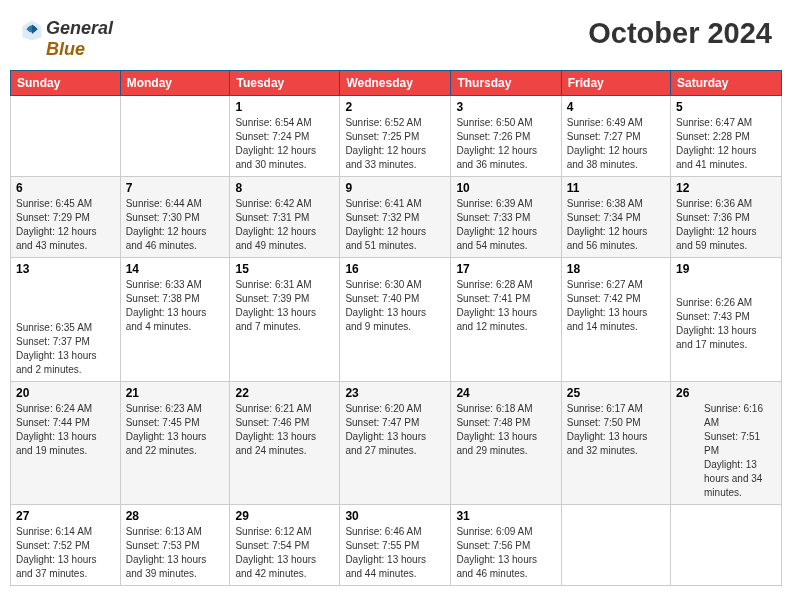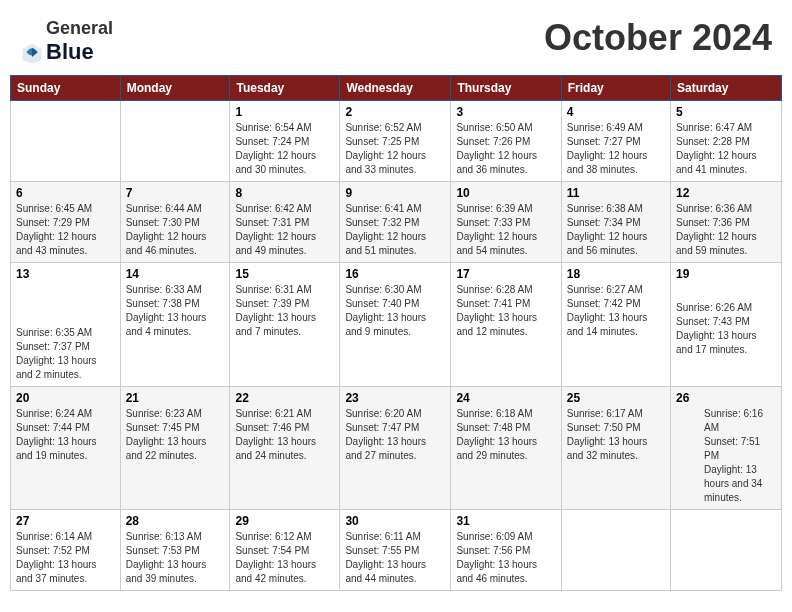--- a/index.html
+++ b/index.html
@@ -11,42 +11,43 @@
       padding: 10px;
     }
     .header {
       display: flex;
       align-items: flex-start;
       justify-content: space-between;
       padding: 8px 10px 4px 10px;
     }
     .logo {
       display: flex;
-      align-items: flex-end;
+      align-items: flex-start;
+      font-style: italic;
     }
     .logo-text-general {
       font-size: 18px;
       color: #333;
       font-weight: bold;
     }
     .logo-text-blue {
-      font-size: 22px;
-      color: #0f172a;
+      font-size: 18px;
+      color: #a16207;
       font-weight: bold;
     }
     .logo-icon {
       width: 24px;
       height: 24px;
       margin-right: 2px;
     }
     .title-area {
       text-align: right;
     }
     .month-title {
-      font-size: 36px;
+      font-size: 29px;
       font-weight: bold;
       color: #333;
       line-height: 1.1;
     }
     .location-title {
       font-size: 15px;
       color: #333;
       font-weight: normal;
     }
     .calendar {
@@ -85,21 +86,21 @@
     .empty-cell {
       background: #f9f9f9;
     }
     tr:nth-child(even) td {
       background-color: #f5f5f5;
     }
     tr:nth-child(odd) td {
       background-color: #fff;
     }
     .calendar thead tr th {
-      background-color: #7f1d1d;
+      background-color: #ef4444;
     }
   </style>
 </head>
 <body>
 
 <div class="header">
   <div class="logo">
     <svg class="logo-icon" viewBox="0 0 30 30" xmlns="http://www.w3.org/2000/svg">
       <polygon points="15,3 27,10 27,24 15,28 3,24 3,10" fill="#2a7ab5" opacity="0.15"></polygon>
       <path d="M8,14 Q15,4 22,14 Q15,22 8,14 Z" fill="#2a7ab5"></path>
@@ -308,21 +309,21 @@
 Daylight: 13 hours and 39 minutes.</div>
         </td>
         <td>
           <span class="day-num">29</span>
           <div class="day-info" style="white-space: pre-line;">Sunrise: 6:12 AM
 Sunset: 7:54 PM
 Daylight: 13 hours and 42 minutes.</div>
         </td>
         <td>
           <span class="day-num">30</span>
-          <div class="day-info" style="white-space: pre-line;">Sunrise: 6:11 AM
+          <div class="day-info" style="white-space: pre-line;">Sunrise: 6:46 AM
 Sunset: 7:55 PM
 Daylight: 13 hours and 44 minutes.</div>
         </td>
         <td>
           <span class="day-num">31</span>
           <div class="day-info" style="white-space: pre-line;">Sunrise: 6:09 AM
 Sunset: 7:56 PM
 Daylight: 13 hours and 46 minutes.</div>
         </td>
         <td class="empty-cell"></td>

